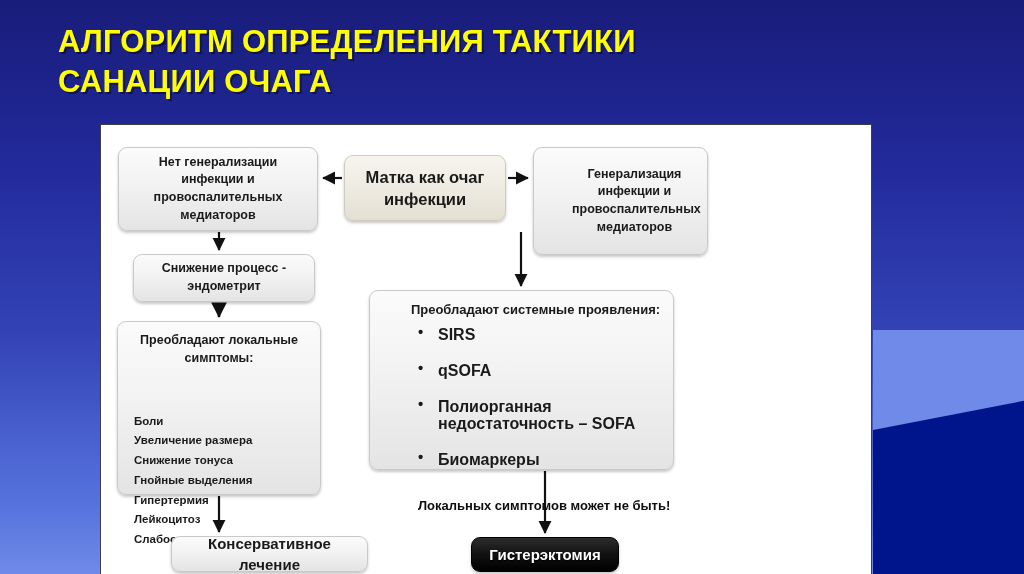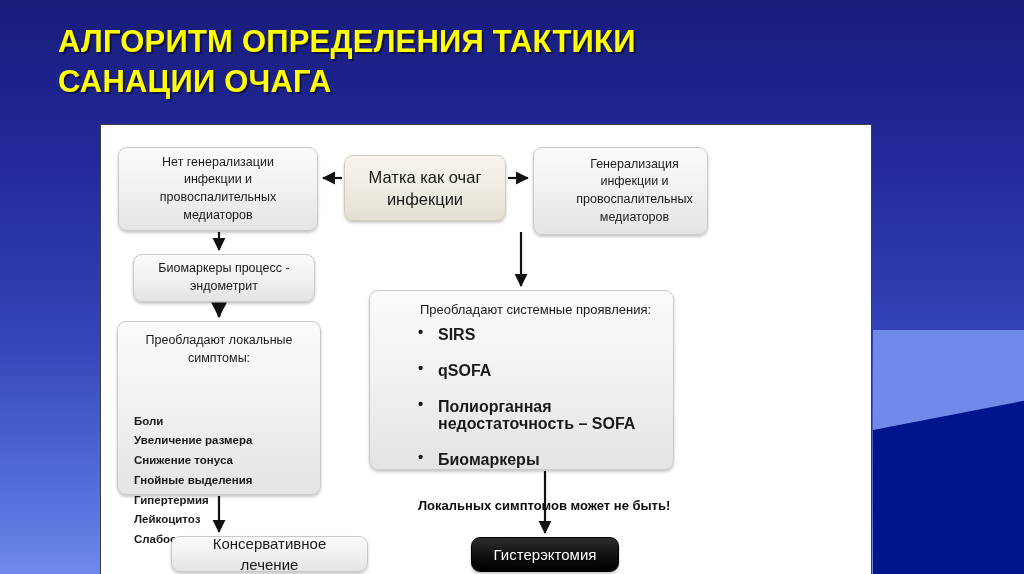--- a/index.html
+++ b/index.html
@@ -81,21 +81,21 @@
     border: 1px solid #c9c9c9;
     background: linear-gradient(to bottom, #fbfbfb 0%, #f2f2f2 45%, #e4e4e4 100%);
     box-shadow: 0 2px 3px rgba(0,0,0,0.22);
     color: #1a1a1a;
     display: flex;
     flex-direction: column;
     justify-content: center;
   }
   .box .hdr {
     text-align: center;
-    font-weight: normal;
+    font-weight: bold;
     font-size: 12.5px;
     line-height: 1.42;
     padding: 0 10px;
   }
 
   .box.cream {
     background: linear-gradient(to bottom, #f7f4ee 0%, #efece3 45%, #e3dfd3 100%);
     border-color: #cfcbbf;
   }
   .box.cream .hdr {
@@ -114,21 +114,21 @@
     text-shadow: 0 1px 1px rgba(0,0,0,0.8);
   }
 
   .box.wide-label .hdr {
     font-size: 15px;
   }
 
   
   #box-no-gen   { left: 17px;  top: 22px;  width: 200px; height: 84px; }
   #box-uterus   { left: 243px; top: 30px;  width: 162px; height: 66px; }
-  #box-gen      { left: 432px; top: 22px;  width: 175px; height: 88px; padding-left: 28px; }
+  #box-gen      { left: 432px; top: 22px;  width: 175px; height: 108px; padding-left: 28px; }
   #box-local    { left: 32px;  top: 129px; width: 182px; height: 48px; }
   #box-localsym { left: 16px;  top: 196px; width: 204px; height: 174px; gap: 38px; }
   #box-systemic { left: 268px; top: 165px; width: 305px; height: 180px; padding-left: 28px; }
   #box-conserv  { left: 22px;  top: 411px; width: 197px; height: 36px; margin-left: 48px; }
   #box-hyst     { left: 370px; top: 412px; width: 148px; height: 35px; }
 
   
   .plain-list {
     margin: 6px 0 0 0;
     padding: 0 0 0 16px;
@@ -242,21 +242,21 @@
         <div class="hdr">
           <span>Генерализация</span><br>
           <span>инфекции и</span><br>
           <span>провоспалительных</span><br>
           <span>медиаторов</span>
         </div>
       </div>
 
       <div class="box" id="box-local">
         <div class="hdr">
-          <span>Биомаркеры процесс -</span><br>
+          <span>Снижение процесс -</span><br>
           <span>эндометрит</span>
         </div>
       </div>
 
       <div class="box list-box" id="box-localsym">
         <div class="hdr">
           <span>Преобладают локальные</span><br>
           <span>симптомы:</span>
         </div>
         <ul class="plain-list">

